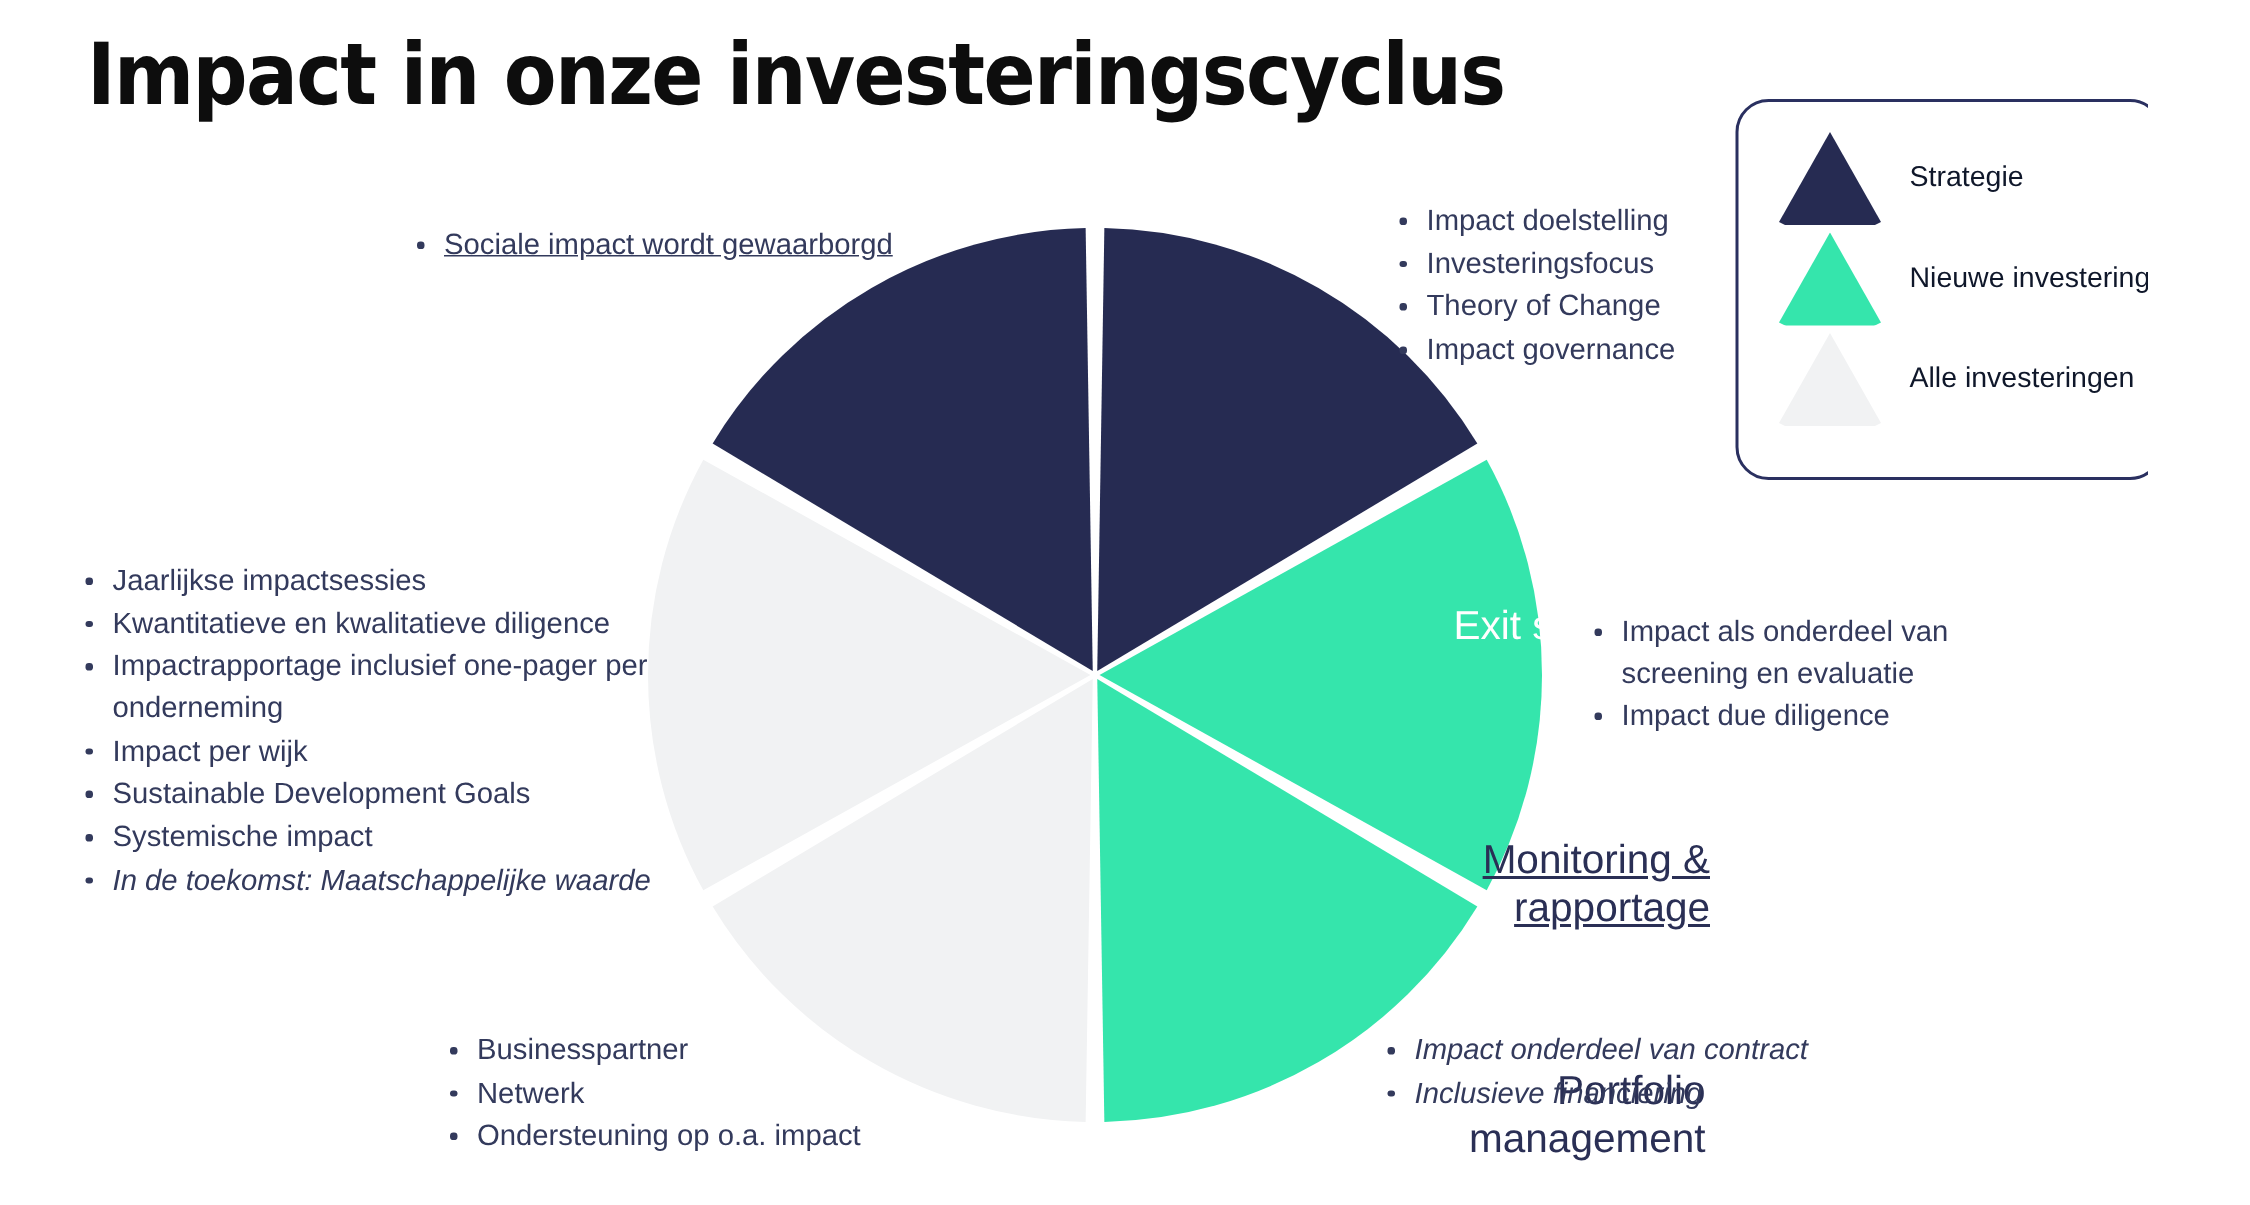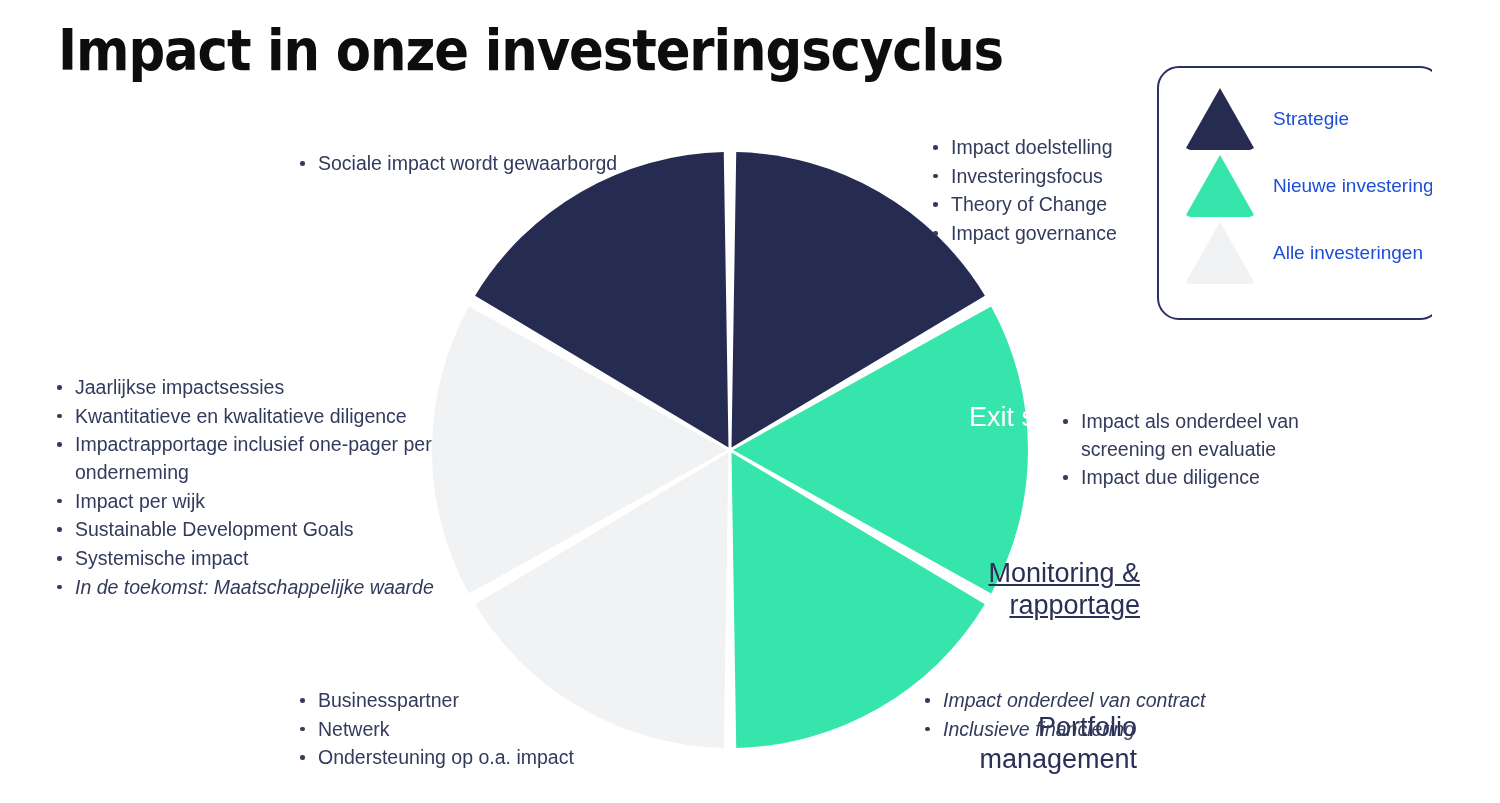--- a/index.html
+++ b/index.html
@@ -86,21 +86,21 @@
     position: absolute;
     left: 5px;
     top: 11px;
     width: 4.5px;
     height: 4.5px;
     border-radius: 50%;
     background: #333a5c;
   }
   .bullets li.italic { font-style: italic; }
 
-  #bullets-exit-strategie     { left: 295px; top: 150px; width: 420px; }
+  #bullets-exit-strategie     { left: 273px; top: 150px; width: 420px; text-decoration: underline; }
   #bullets-investeringsstrategie { left: 928px; top: 134px; width: 330px; }
   #bullets-investeringsaanvraag  { left: 1058px; top: 408px; width: 300px; }
   #bullets-contractering         { left: 920px; top: 687px; width: 330px; font-style: italic; }
   #bullets-portfolio-management  { left: 295px; top: 687px; width: 330px; }
   #bullets-monitoring            { left: 52px; top: 374px; width: 390px; }
 
   
   #legend {
     position: absolute;
     left: 1157px;
@@ -123,21 +123,21 @@
   #legend-row-alle-investeringen   { top: 154px; }
 
   .legend-swatch {
     width: 74px;
     height: 62px;
     flex: 0 0 auto;
   }
   .legend-label {
     margin-left: 16px;
     font-size: 19px;
-    color: #1d4ed8;
+    color: #0f172a;
     white-space: nowrap;
   }
 </style>
 </head>
 <body>
 
 <div id="slide">
 
   <div id="page-title">Impact in onze investeringscyclus</div>
 

